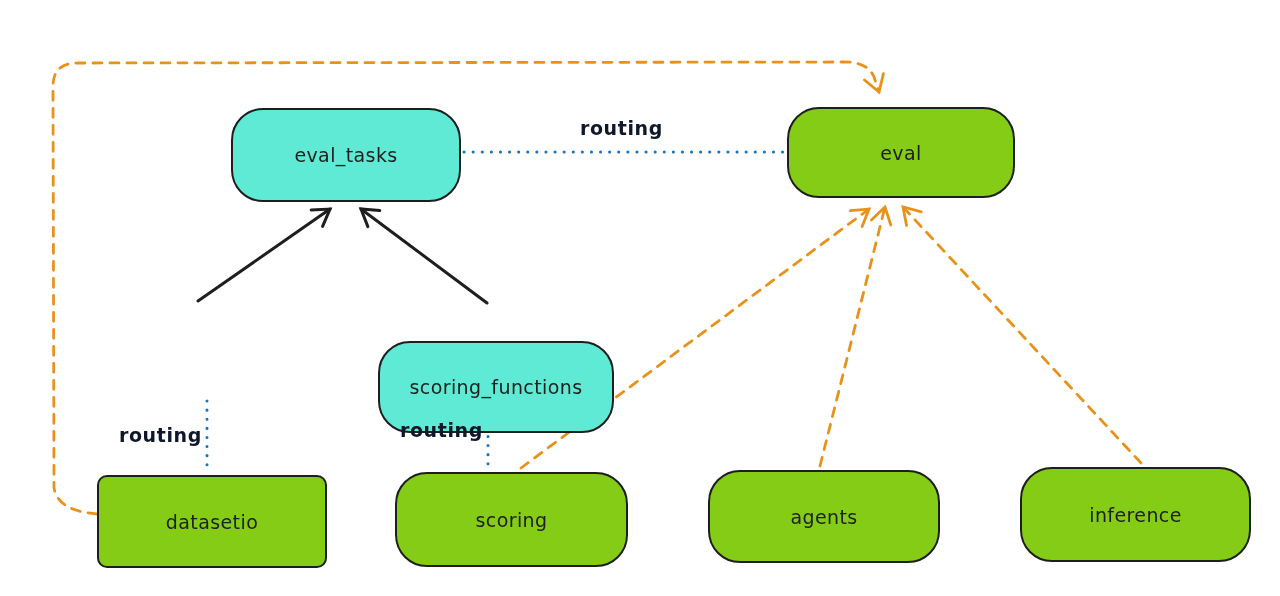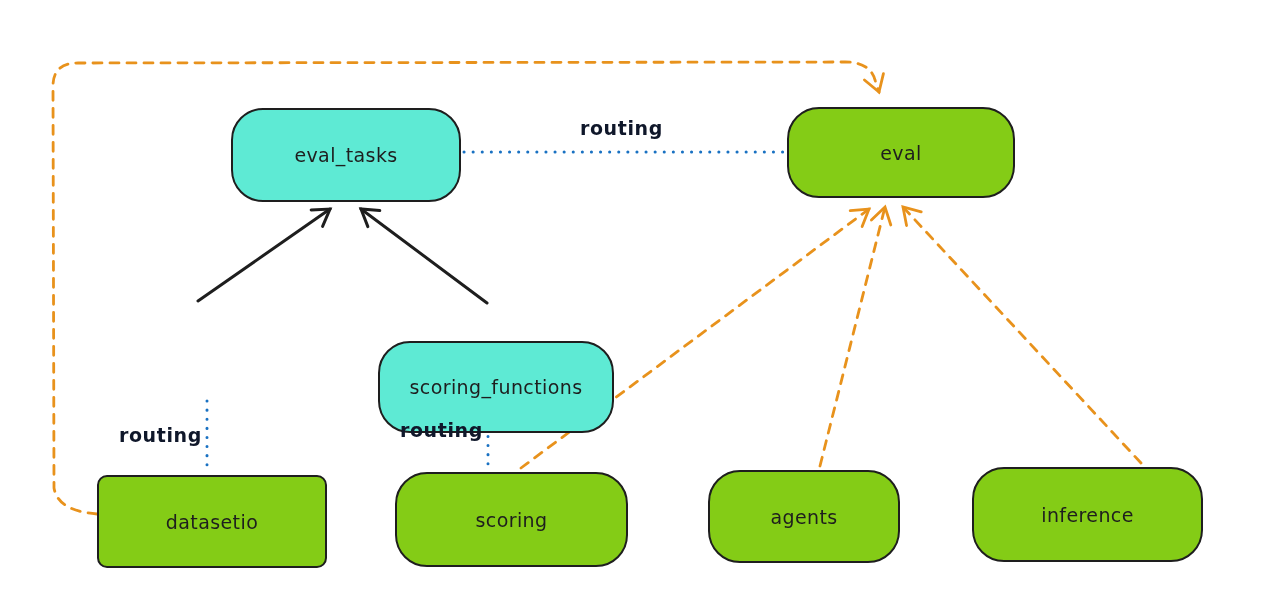--- a/index.html
+++ b/index.html
@@ -104,25 +104,25 @@
   </div>
 
   <div class="node green" style="left:97px; top:475px; width:230px; height:93px;border-radius:10px;">
     <span class="node-label">datasetio</span>
   </div>
 
   <div class="node green" style="left:395px; top:472px; width:233px; height:95px;">
     <span class="node-label">scoring</span>
   </div>
 
-  <div class="node green" style="left:708px; top:470px; width:192px; height:93px;">
+  <div class="node green" style="left:708px; top:470px; width:232px; height:93px;">
     <span class="node-label">agents</span>
   </div>
 
-  <div class="node green" style="left:972px; top:467px; width:231px; height:95px;">
+  <div class="node green" style="left:1020px; top:467px; width:231px; height:95px;">
     <span class="node-label">inference</span>
   </div>
 
   <div class="routing-label" style="left:580px; top:117px;">routing</div>
 
   <div class="routing-label" style="left:119px; top:424px;">routing</div>
 
   <div class="routing-label" style="left:400px; top:419px;">routing</div>
 
 </div>

